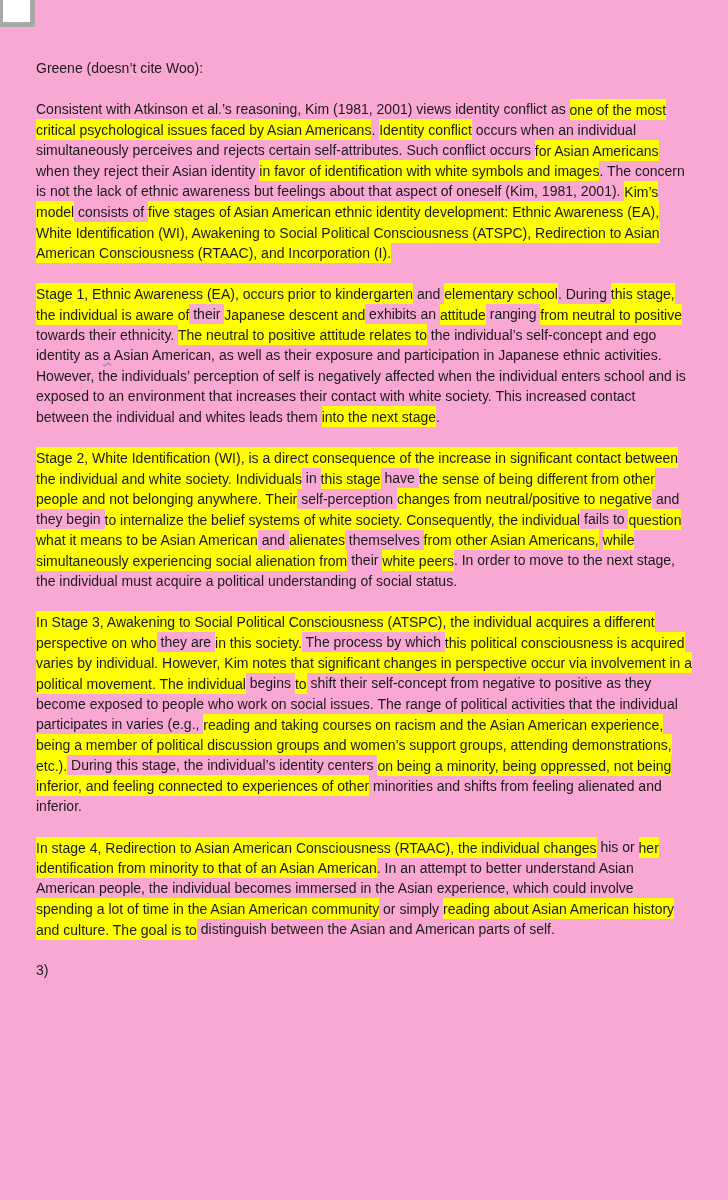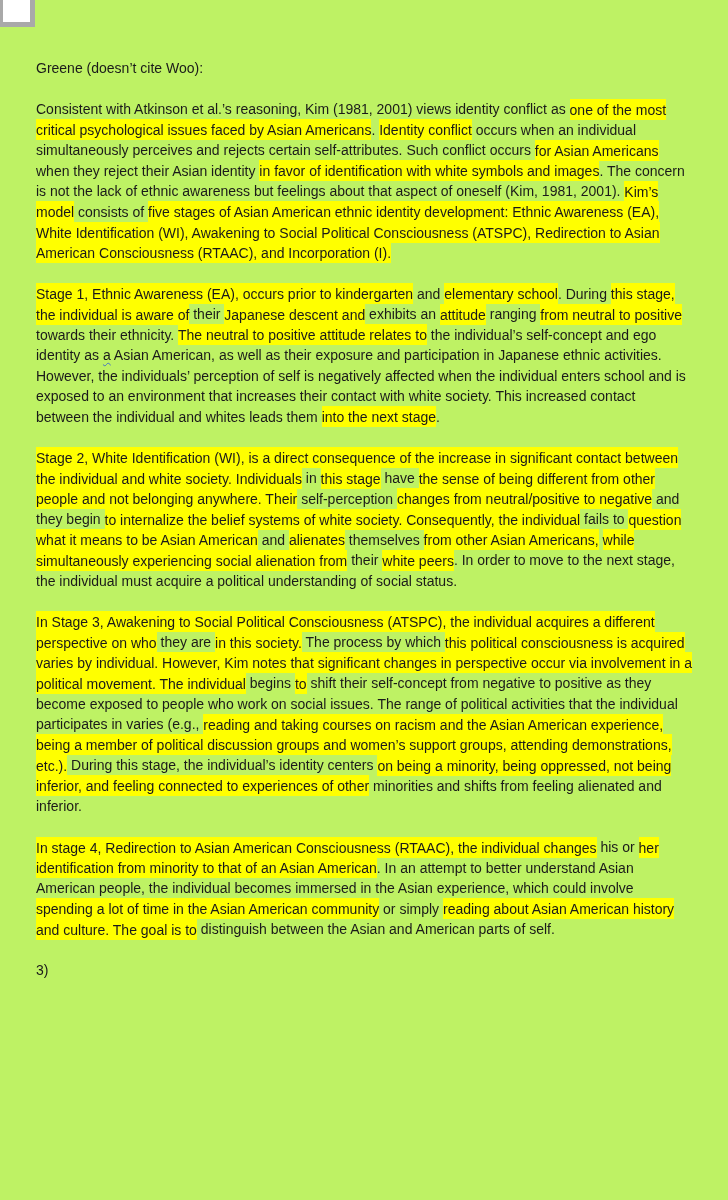--- a/index.html
+++ b/index.html
@@ -14,21 +14,21 @@
     width: 728px;
     height: 1200px;
     background: #ffffff;
     font-family: "Liberation Sans", sans-serif;
     color: var(--ink);
   }
   .page {
     position: relative;
     width: 728px;
     height: 1200px;
-    background: #bef264;
+    background: #f9a8d4;
     overflow: hidden;
   }
   
   .corner-mark {
     position: absolute;
     top: -6px;
     left: 0;
     width: 35px;
     height: 33px;
     border-left: 3px solid var(--corner);

